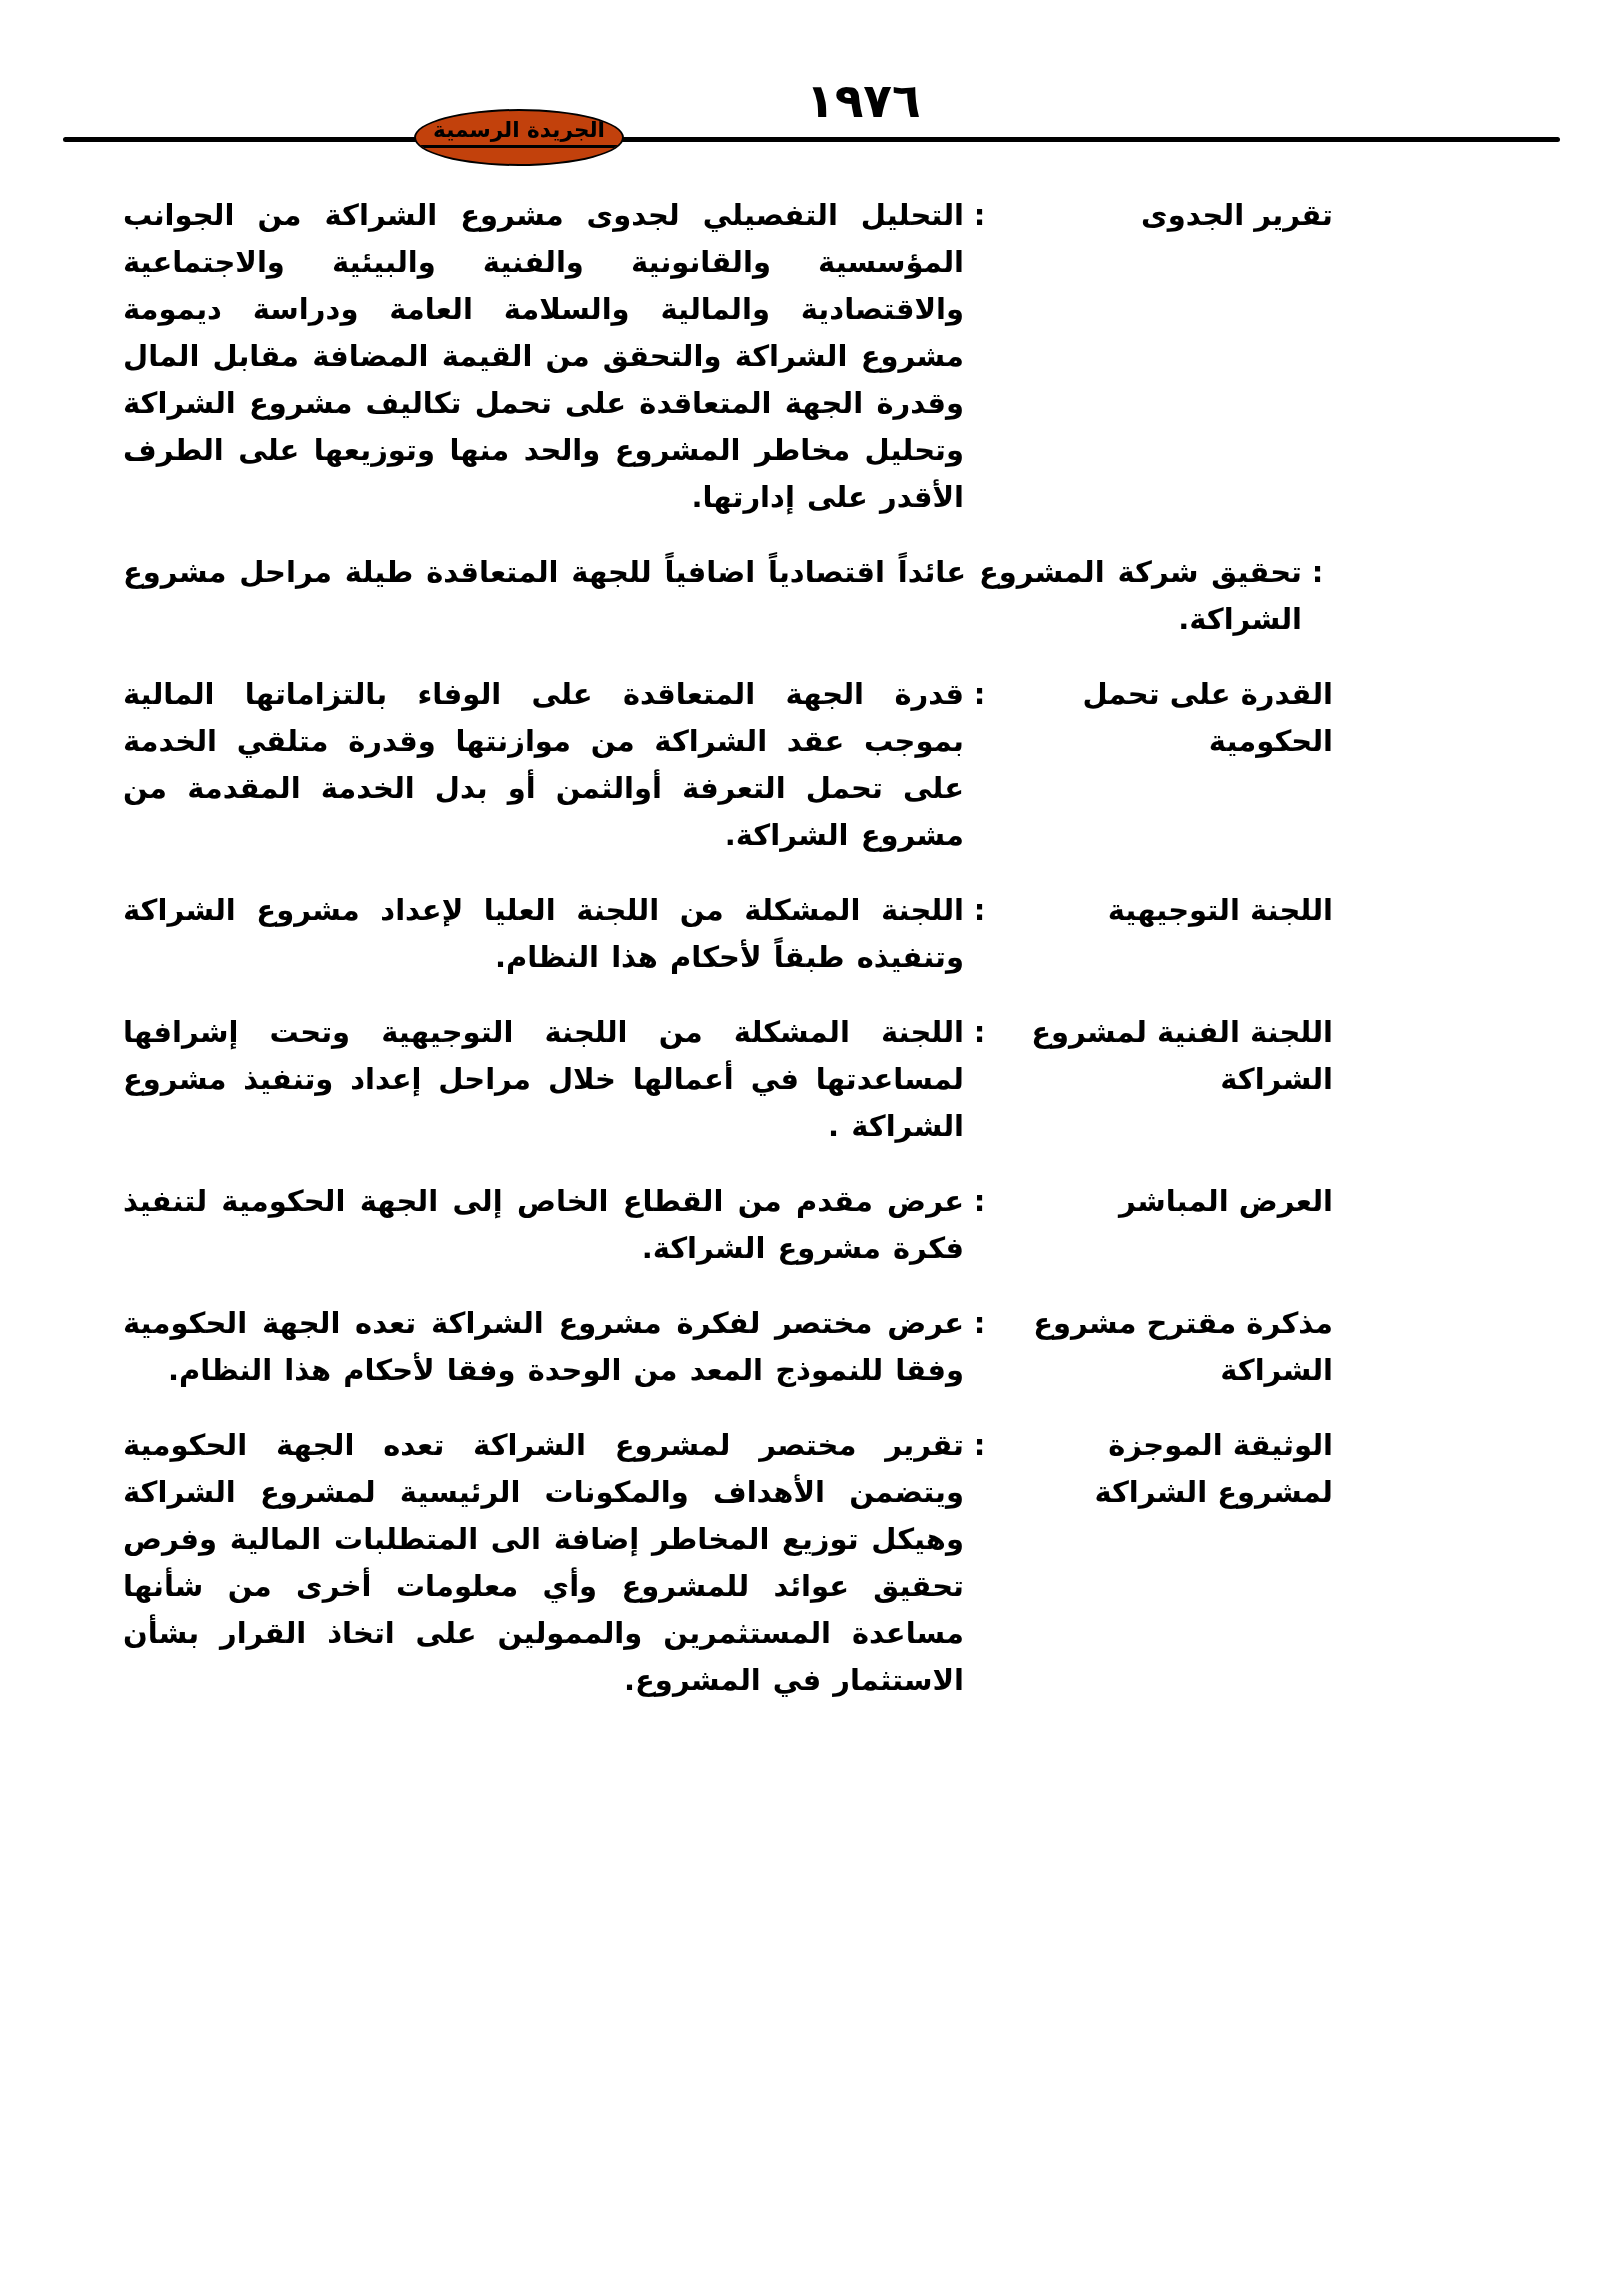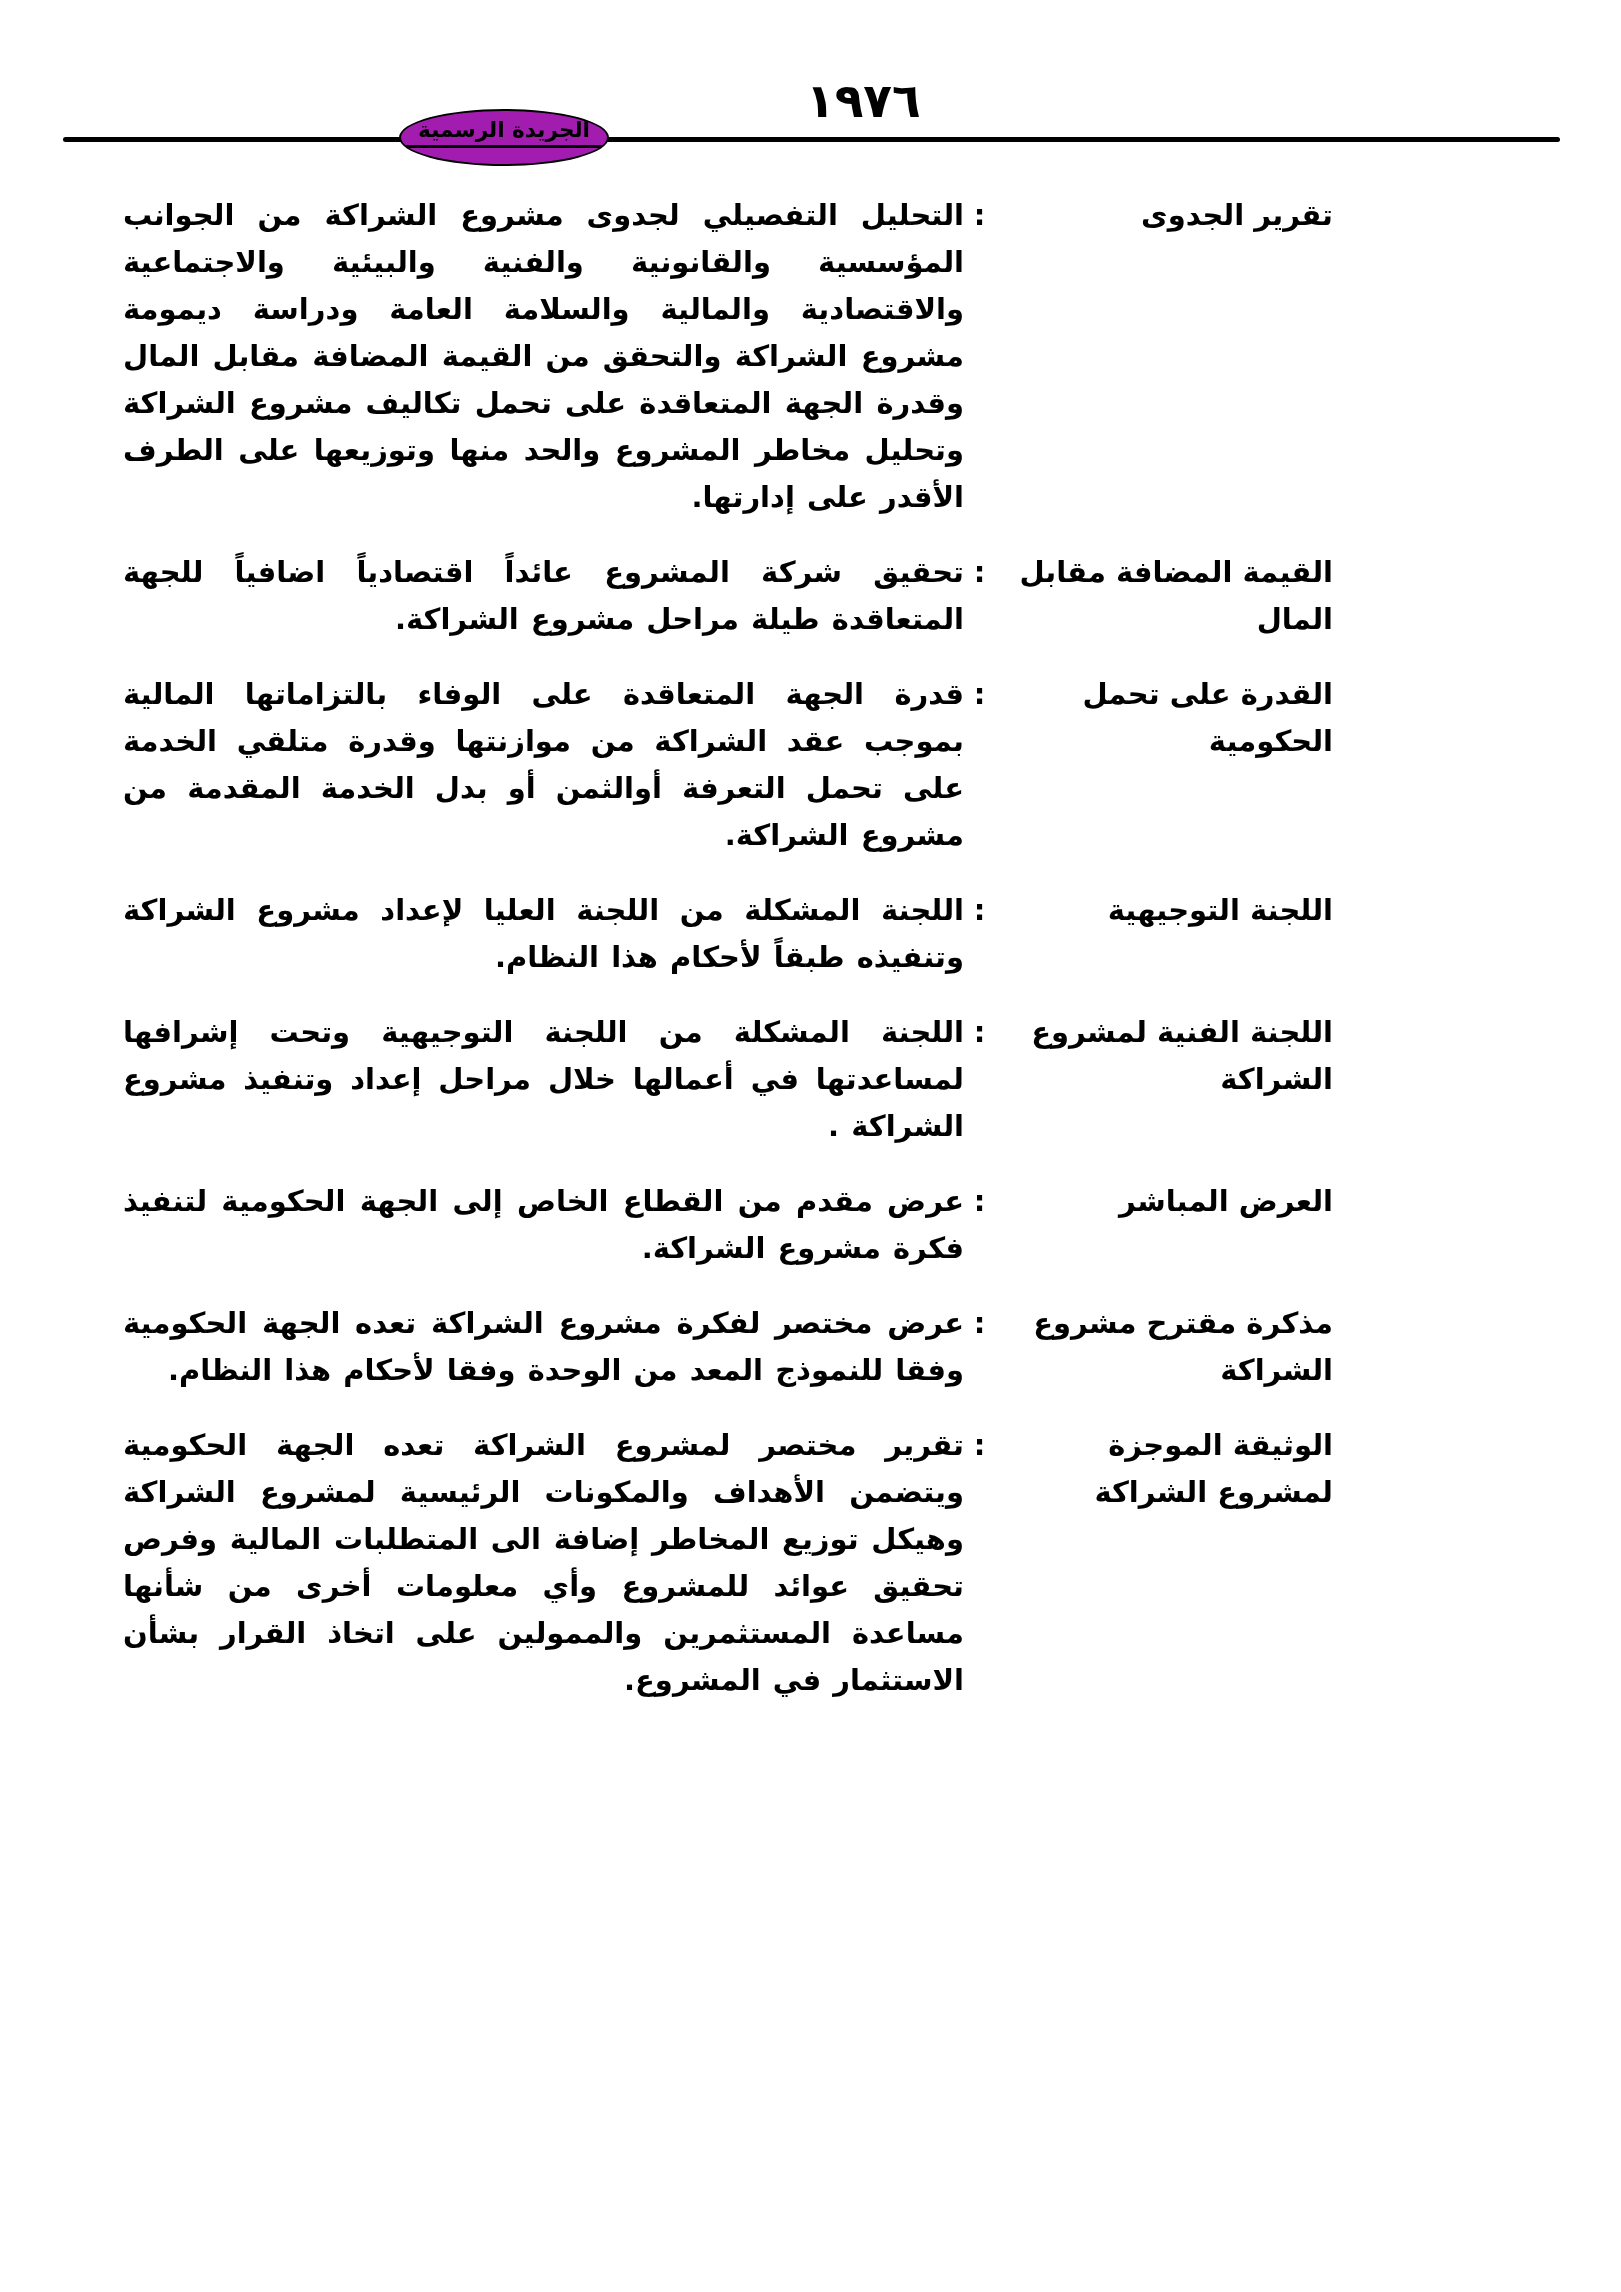--- a/index.html
+++ b/index.html
@@ -32,27 +32,27 @@
     height: 4.9px;
   }
   .rule {
     width: 100%;
     height: 4.9px;
     background: #000;
     border-radius: 2.9px;
   }
   .badge {
     position: absolute;
-    left: 336px;
+    left: 351px;
     top: -28px;
     width: 210px;
     height: 57px;
     border: 2.9px solid #000;
     border-radius: 50%;
-    background: #a21caf;
+    background: #c2410c;
     overflow: hidden;
   }
   .badge-text {
     display: block;
     width: 100%;
     text-align: center;
     font-size: 21.6px;
     padding-top: 6.9px;
     line-height: 23.5px;
   }
@@ -113,21 +113,20 @@
 
 <main class="content">
 
   <div class="def-row">
     <div class="term">تقرير الجدوى</div>
     <div class="colon">:</div>
     <div class="definition">التحليل التفصيلي لجدوى مشروع الشراكة من الجوانب المؤسسية والقانونية والفنية والبيئية والاجتماعية والاقتصادية والمالية والسلامة العامة ودراسة ديمومة مشروع الشراكة والتحقق من القيمة المضافة مقابل المال وقدرة الجهة المتعاقدة على تحمل تكاليف مشروع الشراكة وتحليل مخاطر المشروع والحد منها وتوزيعها على الطرف الأقدر على إدارتها.</div>
   </div>
 
   <div class="def-row">
-    <div class="term">القيمة المضافة مقابل المال</div>
     <div class="colon">:</div>
     <div class="definition">تحقيق شركة المشروع عائداً اقتصادياً اضافياً للجهة المتعاقدة طيلة مراحل مشروع الشراكة.</div>
   </div>
 
   <div class="def-row">
     <div class="term">القدرة على تحمل الحكومية</div>
     <div class="colon">:</div>
     <div class="definition">قدرة الجهة المتعاقدة على الوفاء بالتزاماتها المالية بموجب عقد الشراكة من موازنتها وقدرة متلقي الخدمة على تحمل التعرفة أوالثمن أو بدل الخدمة المقدمة من مشروع الشراكة.</div>
   </div>
 

